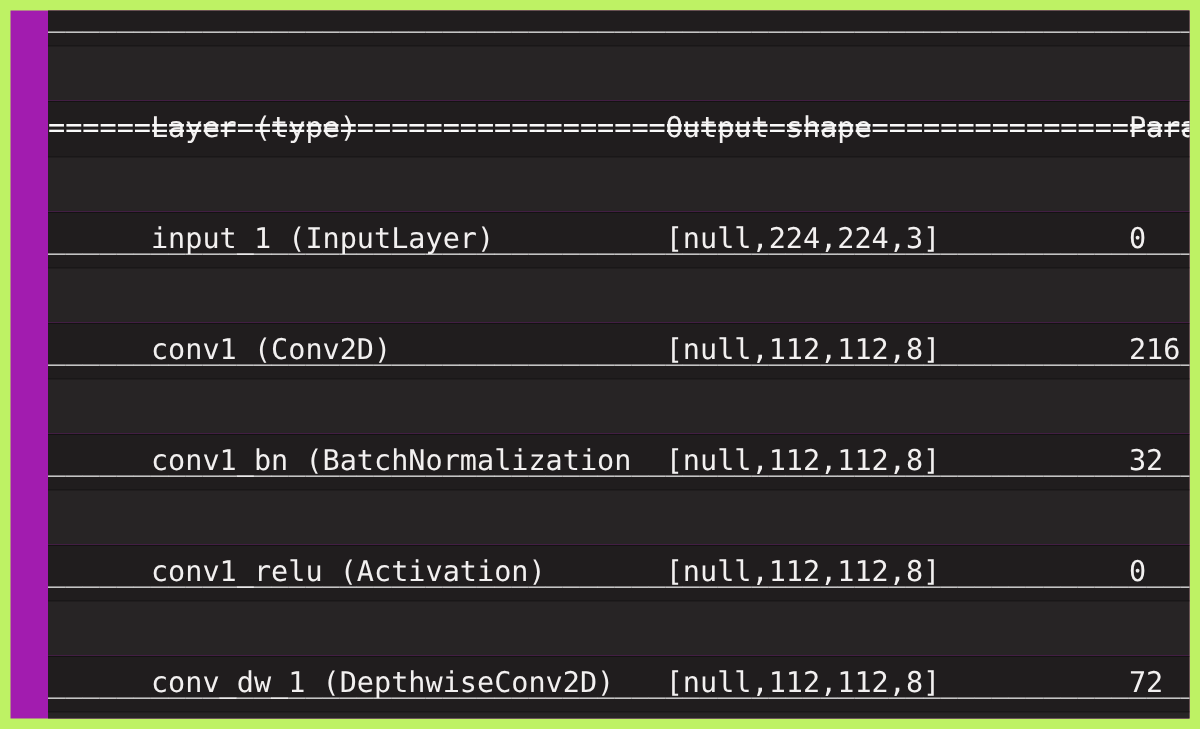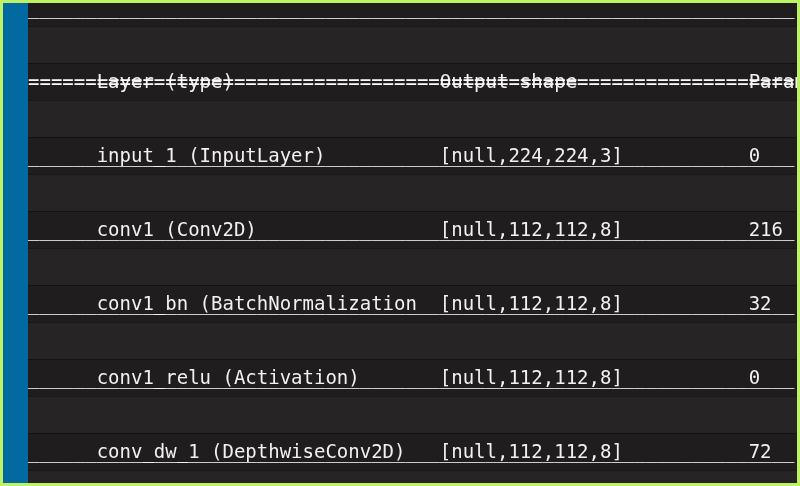--- a/index.html
+++ b/index.html
@@ -8,24 +8,24 @@
     width: 800px;
     height: 486px;
     overflow: hidden;
     background: #242122;
   }
   .screen {
     position: absolute;
     inset: 0;
     width: 800px;
     height: 486px;
-    border: 3px solid #bef264;
+    border: 7px solid #bef264;
     box-sizing: border-box;
     overflow: hidden;
-    background: #0369a1;
+    background: #a21caf;
     font-family: "DejaVu Sans Mono", "Liberation Mono", monospace;
     font-size: 19px;
     color: #f2f0f0;
   }
   .term {
     position: absolute;
     top: -14px;
     left: 25px; 
     width: 790px;
   }

